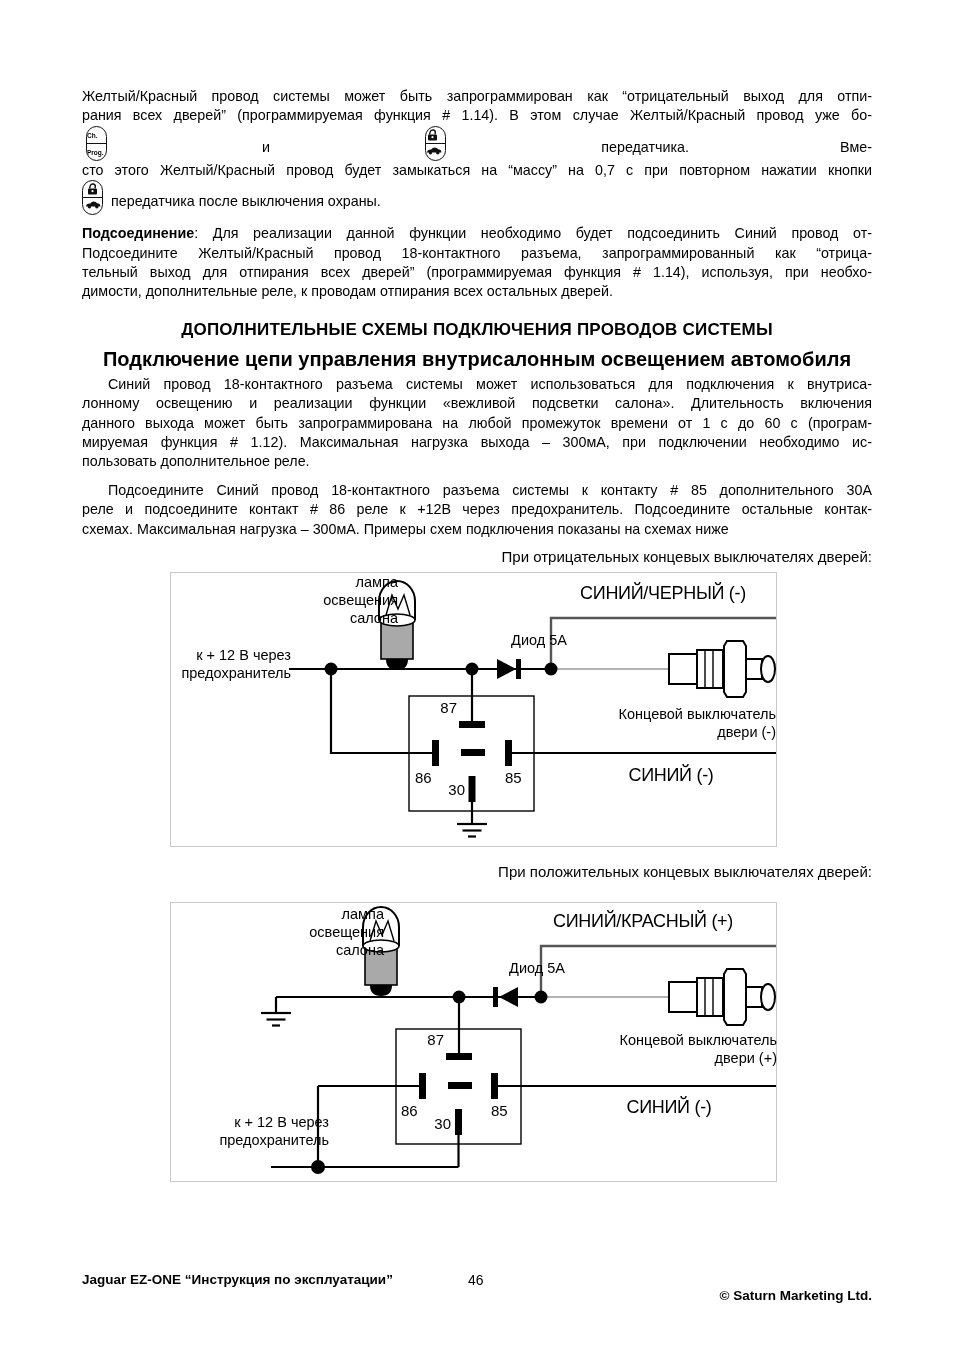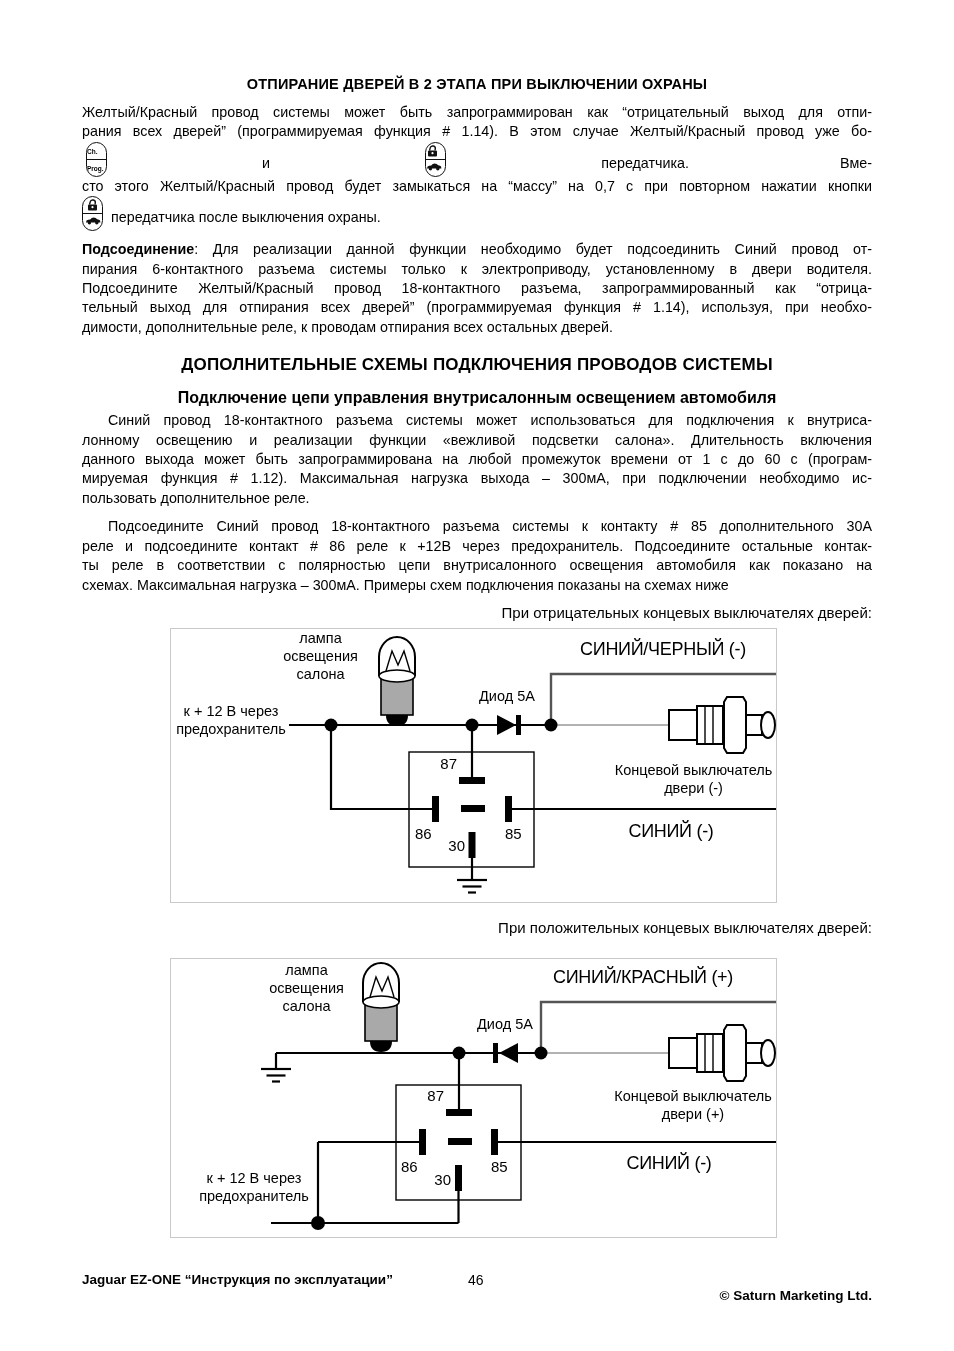--- a/index.html
+++ b/index.html
@@ -10,59 +10,58 @@
     background:#ffffff;
     margin:0 auto;
     font-family:"Liberation Sans","DejaVu Sans",sans-serif;
     color:#000;
     box-sizing:border-box;
     padding:76px 82px 0 82px;
     overflow:hidden;
   }
   .ttl{font-size:14.5px;font-weight:bold;text-align:center;letter-spacing:.2px;}
   .h2{font-size:17px;font-weight:bold;text-align:center;margin-top:18px;letter-spacing:.2px;}
-  .h3{font-size:16px;font-weight:bold;text-align:center;margin-top:14px;}
+  .h3{font-size:20px;font-weight:bold;text-align:center;margin-top:8px;}
   .para{margin-top:11px;}
   .ln{font-size:14.3px;line-height:19.4px;}
   .j{text-align:justify;text-align-last:justify;}
   .ind{text-indent:26px;}
   .cap{font-size:15px;text-align:right;margin-top:9px;}
   
   .tx-btn{display:inline-block;width:21px;height:35px;border:1.5px solid #111;border-radius:10.5px;
           vertical-align:-9px;margin:0 4px;background:#fff;box-sizing:border-box;overflow:hidden;}
   .tx-cell{display:block;height:15px;line-height:15px;font-size:6.5px;font-weight:bold;text-align:center;
            padding-top:1px;}
   .tx-div{display:block;border-top:1.3px solid #111;margin:0;}
   .tx-ico{display:block;height:15px;text-align:center;padding-top:1px;}
   .tx-ico svg{display:inline-block;vertical-align:top;}
   
   .diagram{position:relative;width:605px;height:273px;margin-left:88px;border:1px solid #c9c9c9;}
   .diagram2{height:278px;}
-  .dlabel{position:absolute;font-size:14.5px;line-height:18px;text-align:center;}
+  .dlabel{position:absolute;font-size:14.5px;line-height:18px;text-align:right;}
   .dbig{position:absolute;font-size:18px;letter-spacing:-.3px;text-align:center;white-space:nowrap;}
   .pin{position:absolute;font-size:15px;}
   .pr{text-align:right;}
   svg.wiring{position:absolute;left:0;top:0;}
   
   .footer{position:absolute;left:82px;right:82px;top:1272px;height:20px;font-size:13.5px;text-decoration:underline;}
   .f-left{position:absolute;left:0;top:0;font-weight:bold;}
   .f-page{position:absolute;left:386px;top:0;font-size:14px;}
   .f-right{position:absolute;right:0;top:16px;font-weight:bold;}
   .mt7{margin-top:7px;}
   .mt9{margin-top:9px;}
   .mt12{margin-top:4px;}
   .mt16{margin-top:16px;}
   .mt22{margin-top:22px;}
 </style>
 </head>
 <body>
 
 <div class="page">
 
-  <div class="ttl">ОТПИРАНИЕ ДВЕРЕЙ В 2 ЭТАПА ПРИ ВЫКЛЮЧЕНИИ ОХРАНЫ</div>
 
   <div class="para">
     <div class="ln j">Желтый/Красный провод системы может быть запрограммирован как “отрицательный выход для отпи-</div>
     <div class="ln j">рания всех дверей” (программируемая функция # 1.14). В этом случае Желтый/Красный провод уже бо-</div>
     <div class="ln j">
       <span class="tx-btn"><span class="tx-cell">Ch.</span><span class="tx-div"></span><span class="tx-cell">Prog.</span></span>
       <span>и</span>
       <span class="tx-btn"><span class="tx-ico"><svg width="13" height="13" viewBox="0 0 13 13">
               <g transform="rotate(14 6 5)">
                 <path d="M4 7 V4.4 A2.6 2.6 0 0 1 9.2 4.4 V5.6" fill="none" stroke="#111" stroke-width="1.4"></path>
@@ -88,41 +87,39 @@
               <path d="M1 7.4 Q1 5.2 3.2 4.8 L5.2 4.4 Q6.6 2.4 8.6 2.4 Q11 2.4 12.2 4.3 L14 4.8 Q15.4 5.2 15.4 7.4 Z" fill="#111"></path>
               <circle cx="4.4" cy="7.8" r="1.7" fill="#111"></circle>
               <circle cx="11.8" cy="7.8" r="1.7" fill="#111"></circle>
             </svg></span></span>
       <span>передатчика после выключения охраны.</span>
     </div>
   </div>
 
   <div class="para mt9">
     <div class="ln j"><b>Подсоединение</b><span>: Для реализации данной функции необходимо будет подсоединить Синий провод от-</span></div>
-    <div class="ln j">пирания 6-контактного разъема системы только к электроприводу, установленному в двери водителя.</div>
     <div class="ln j">Подсоедините Желтый/Красный провод 18-контактного разъема, запрограммированный как “отрица-</div>
     <div class="ln j">тельный выход для отпирания всех дверей” (программируемая функция # 1.14), используя, при необхо-</div>
     <div class="ln">димости, дополнительные реле, к проводам отпирания всех остальных дверей.</div>
   </div>
 
   <div class="h2">ДОПОЛНИТЕЛЬНЫЕ СХЕМЫ ПОДКЛЮЧЕНИЯ ПРОВОДОВ СИСТЕМЫ</div>
   <div class="h3">Подключение цепи управления внутрисалонным освещением автомобиля</div>
 
   <div class="para mt12">
     <div class="ln j ind">Синий провод 18-контактного разъема системы может использоваться для подключения к внутриса-</div>
     <div class="ln j">лонному освещению и реализации функции «вежливой подсветки салона». Длительность включения</div>
     <div class="ln j">данного выхода может быть запрограммирована на любой промежуток времени от 1 с до 60 с (програм-</div>
     <div class="ln j">мируемая функция # 1.12). Максимальная нагрузка выхода – 300мА, при подключении необходимо ис-</div>
     <div class="ln">пользовать дополнительное реле.</div>
   </div>
 
   <div class="para mt9">
     <div class="ln j ind">Подсоедините Синий провод 18-контактного разъема системы к контакту # 85 дополнительного 30А</div>
     <div class="ln j">реле и подсоедините контакт # 86 реле к +12В через предохранитель. Подсоедините остальные контак-</div>
-    <div class="ln j">ты реле в соответствии с полярностью цепи внутрисалонного освещения автомобиля как показано на</div>
     <div class="ln">схемах. Максимальная нагрузка – 300мА. Примеры схем подключения показаны на схемах ниже</div>
   </div>
 
   <div class="cap">При отрицательных концевых выключателях дверей:</div>
 
   <div class="diagram mt7">
     <svg class="wiring" width="605" height="273" viewBox="0 0 605 273">
 
       <g stroke="#555" stroke-width="2.4" fill="none">
         <path d="M380 96 V45 H605"></path>

